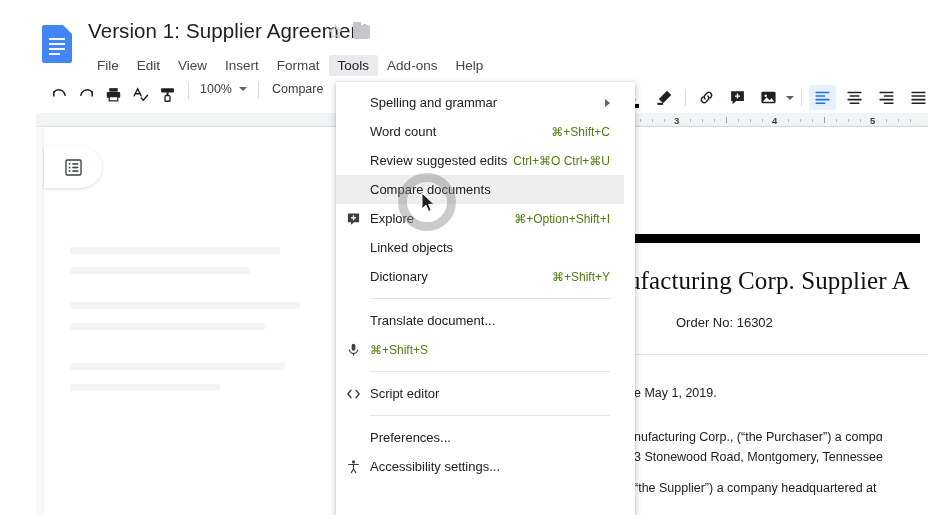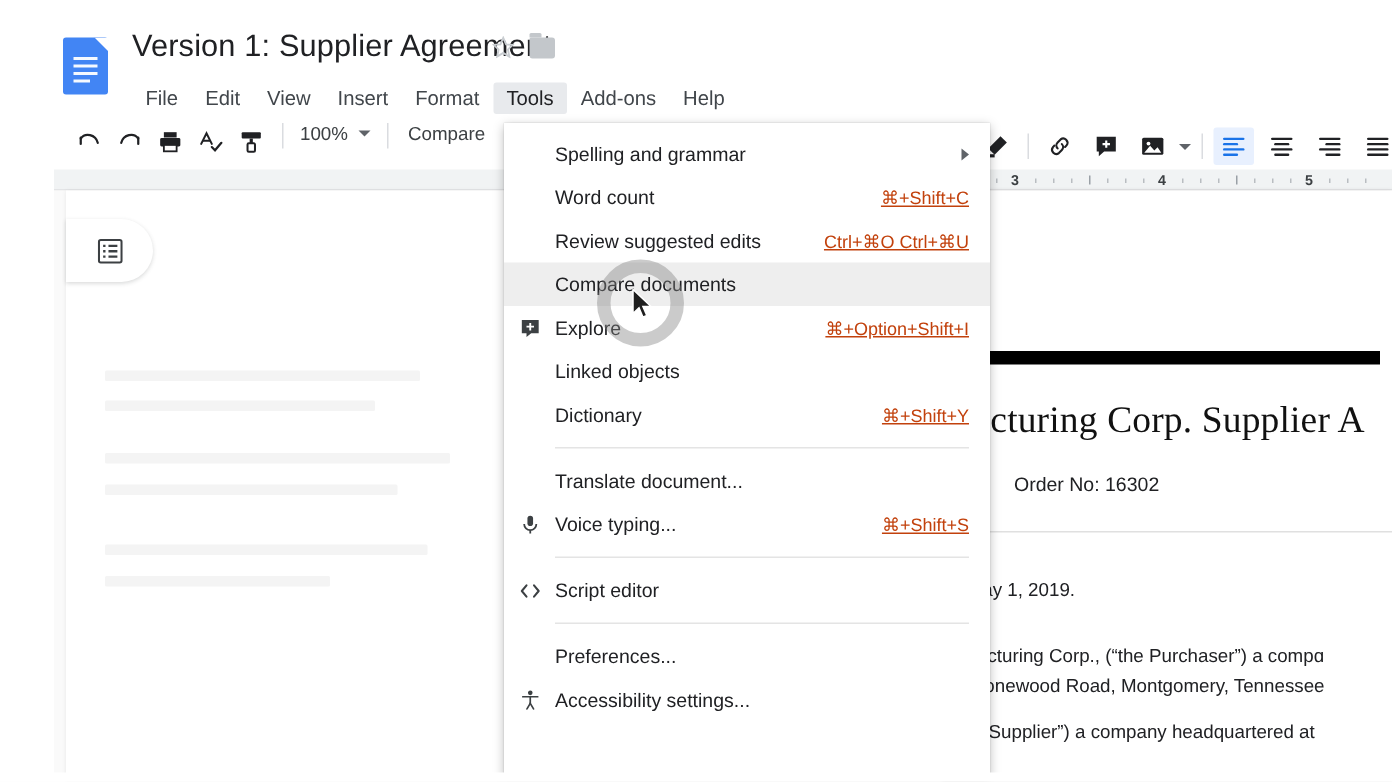--- a/index.html
+++ b/index.html
@@ -127,32 +127,32 @@
 
   
   .ghost-sheet {
     position:absolute; left:8px; top:0; width:292px; height:394px;
     background:#ffffff; box-shadow:0 0 3px rgba(0,0,0,.08);
   }
   .ghost-line { position:absolute; background:#f4f4f4; height:7px; border-radius:1px;}
 
   
   .menu {
-    position:absolute; left:300px; top:82px; width:324px; height:436px;
+    position:absolute; left:300px; top:82px; width:299px; height:436px;
     background:#ffffff; box-shadow:0 2px 7px rgba(0,0,0,.26), 0 0 1px rgba(0,0,0,.18);
-    z-index:30; padding:6px 0 8px 0;
+    z-index:30; padding:6px 11px 8px 0;
   }
   .menu-item {
     position:relative; height:29px; display:flex; align-items:center;
     padding-left:34px; padding-right:14px; font-size:13px; color:#202124;
     white-space:nowrap;
   }
   .menu-item.hl { background:#eeeeee; }
   .menu-item .label { flex:1; }
-  .menu-item .accel { color:#c2410c; font-size:12px; letter-spacing:0;text-decoration:underline; }
+  .menu-item .accel { color:#4d7c0f; font-size:12px; letter-spacing:0; }
   .menu-item .mi-icon {
     position:absolute; left:10px; top:50%; transform:translateY(-50%);
     width:15px; height:15px; display:block; color:#3c4043;
   }
   .menu-item .submenu-arrow {
     width:0;height:0;border-top:4px solid transparent;border-bottom:4px solid transparent;
     border-left:5px solid #5f6368; margin-left:6px;
   }
   .menu-sep { height:1px; background:#e4e4e4; margin:7px 14px 7px 34px; }
 
@@ -435,21 +435,20 @@
       </div>
 
       <div class="menu-item">
         <span class="mi-icon">
           <svg viewBox="0 0 24 24" fill="none" stroke="#3c4043" stroke-width="1.9">
             <rect x="9" y="2" width="6" height="11" rx="3" fill="#3c4043" stroke="none"></rect>
             <path d="M5.5 11 a6.5 6.5 0 0 0 13 0"></path>
             <path d="M12 17.5 V21"></path>
           </svg>
         </span>
-        <span class="label">Voice typing...</span>
         <span class="accel">⌘+Shift+S</span>
       </div>
 
       <div class="menu-sep"></div>
 
       <div class="menu-item">
         <span class="mi-icon">
           <svg viewBox="0 0 24 24" fill="none" stroke="#3c4043" stroke-width="2.2" stroke-linecap="round" stroke-linejoin="round">
             <path d="M8 6 L3 12 L8 18"></path>
               <path d="M16 6 L21 12 L16 18"></path>

